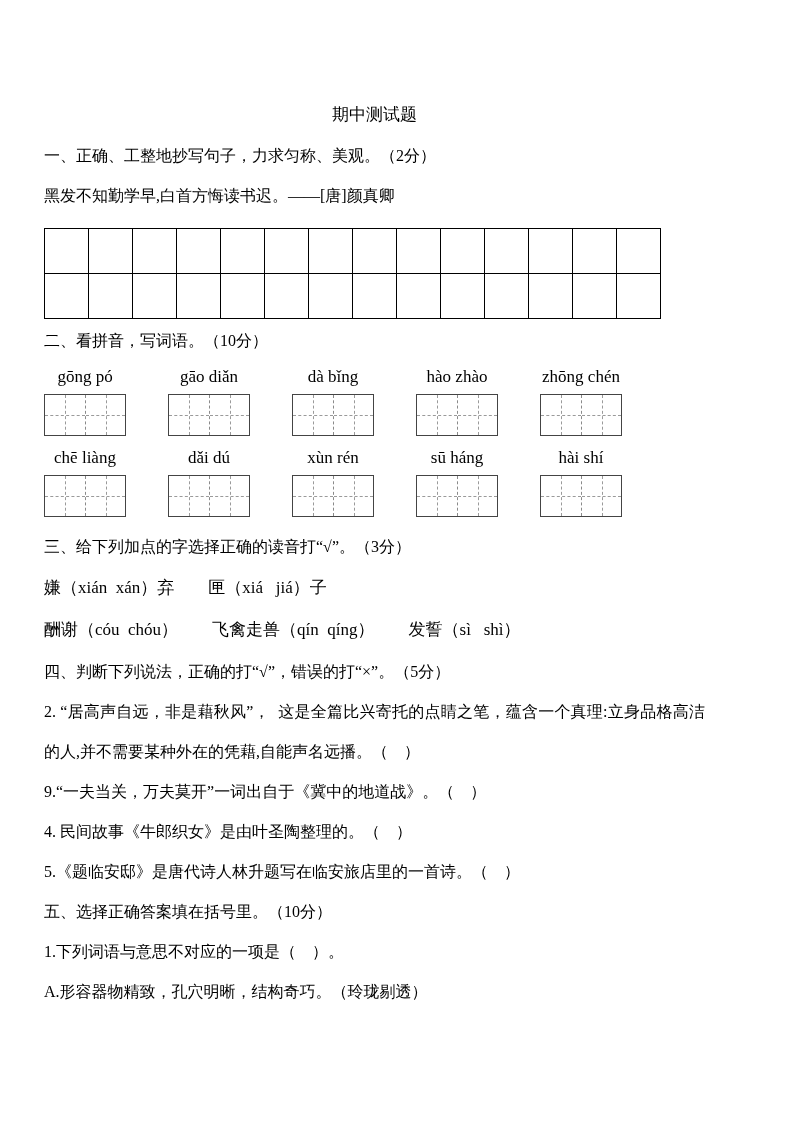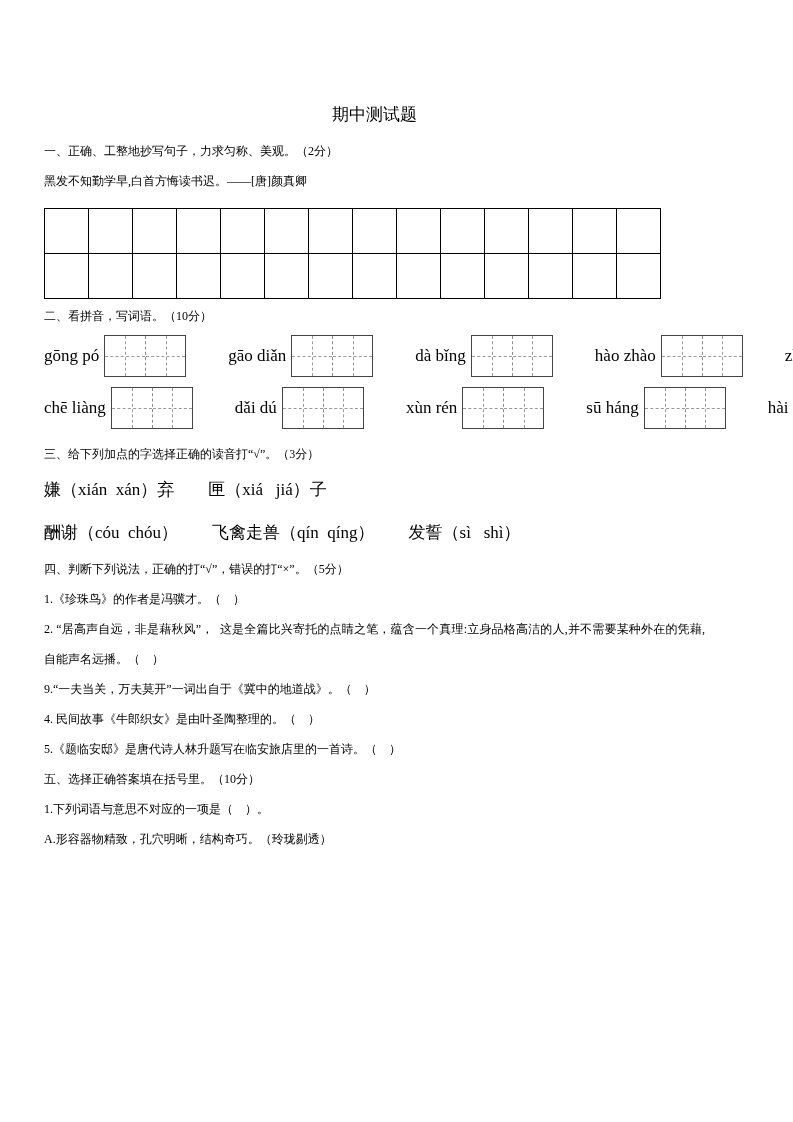--- a/index.html
+++ b/index.html
@@ -19,21 +19,21 @@
     margin-top: 20px;
   }
   .title {
     text-align: center;
     font-size: 17px;
     font-weight: normal;
     margin: 0 0 10px 0;
     line-height: 1.3;
   }
   .line {
-    font-size: 12px;
+    font-size: 16px;
     line-height: 2.5;
     margin: 0;
     white-space: pre-wrap;
   }
   .judge-item { text-align: justify; }
 
   
   .copy-grid {
     display: grid;
     grid-template-columns: repeat(14, 1fr);
@@ -50,21 +50,21 @@
 
   
   .py-row {
     display: flex;
     gap: 42px;
     margin: 4px 0 10px 0;
     align-items: flex-start;
   }
   .py-col {
     display: flex;
-    flex-direction: row;
+    flex-direction: column;
     align-items: center;
     gap: 5px;
   }
   .py-label {
     font-size: 17px;
     line-height: 1.4;
     white-space: pre;
   }
   .tzg {
     display: flex;
@@ -225,21 +225,20 @@
       <span class="pron-item">匣（xiá   jiá）子</span>
     </div>
   <div class="pron-line">
       <span class="pron-item">酬谢（cóu  chóu）</span>
       <span class="pron-item">飞禽走兽（qín  qíng）</span>
       <span class="pron-item">发誓（sì   shì）</span>
     </div>
 
   <p class="line">四、判断下列说法，正确的打“√”，错误的打“×”。（5分）</p>
   <div>
-      <p class="line judge-item">1.《珍珠鸟》的作者是冯骥才。（    ）</p>
       <p class="line judge-item">2. “居高声自远，非是藉秋风”，  这是全篇比兴寄托的点睛之笔，蕴含一个真理:立身品格高洁的人,并不需要某种外在的凭藉,自能声名远播。（    ）</p>
       <p class="line judge-item">9.“一夫当关，万夫莫开”一词出自于《冀中的地道战》。（    ）</p>
       <p class="line judge-item">4. 民间故事《牛郎织女》是由叶圣陶整理的。（    ）</p>
       <p class="line judge-item">5.《题临安邸》是唐代诗人林升题写在临安旅店里的一首诗。（    ）</p>
     </div>
 
   <p class="line">五、选择正确答案填在括号里。（10分）</p>
   <p class="line">1.下列词语与意思不对应的一项是（    ）。</p>
   <p class="line">A.形容器物精致，孔穴明晰，结构奇巧。（玲珑剔透）</p>
 

